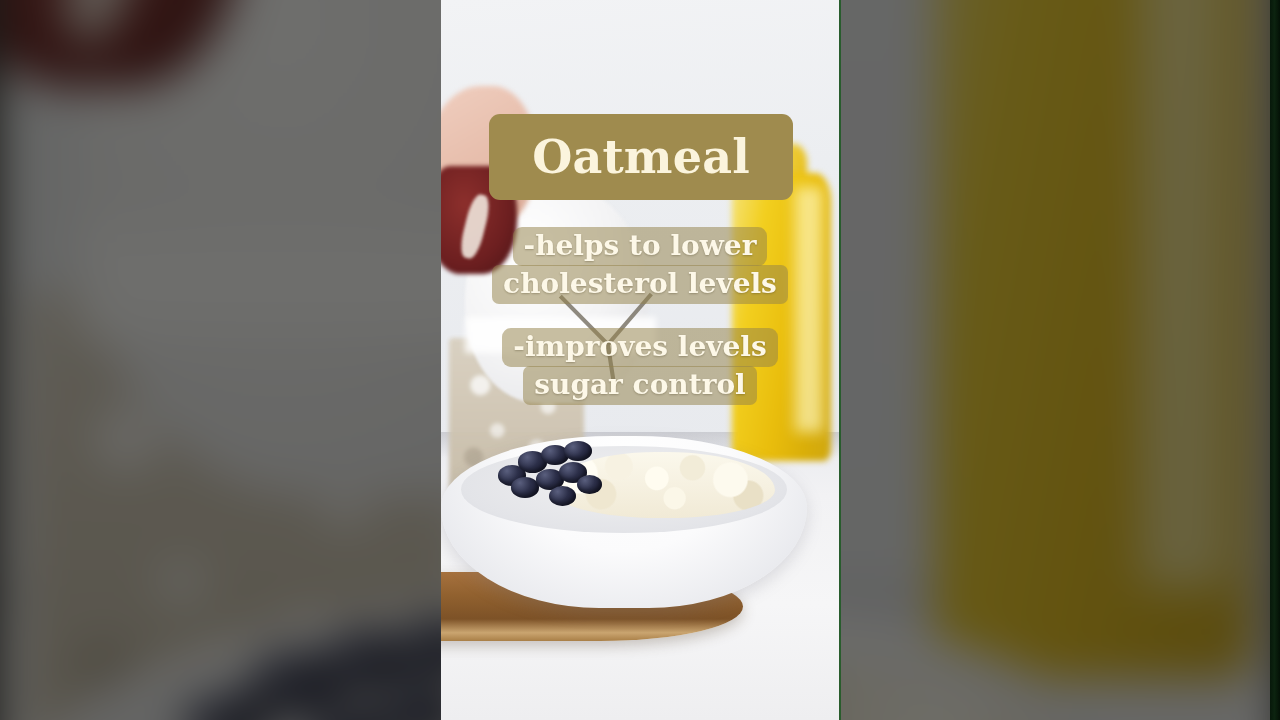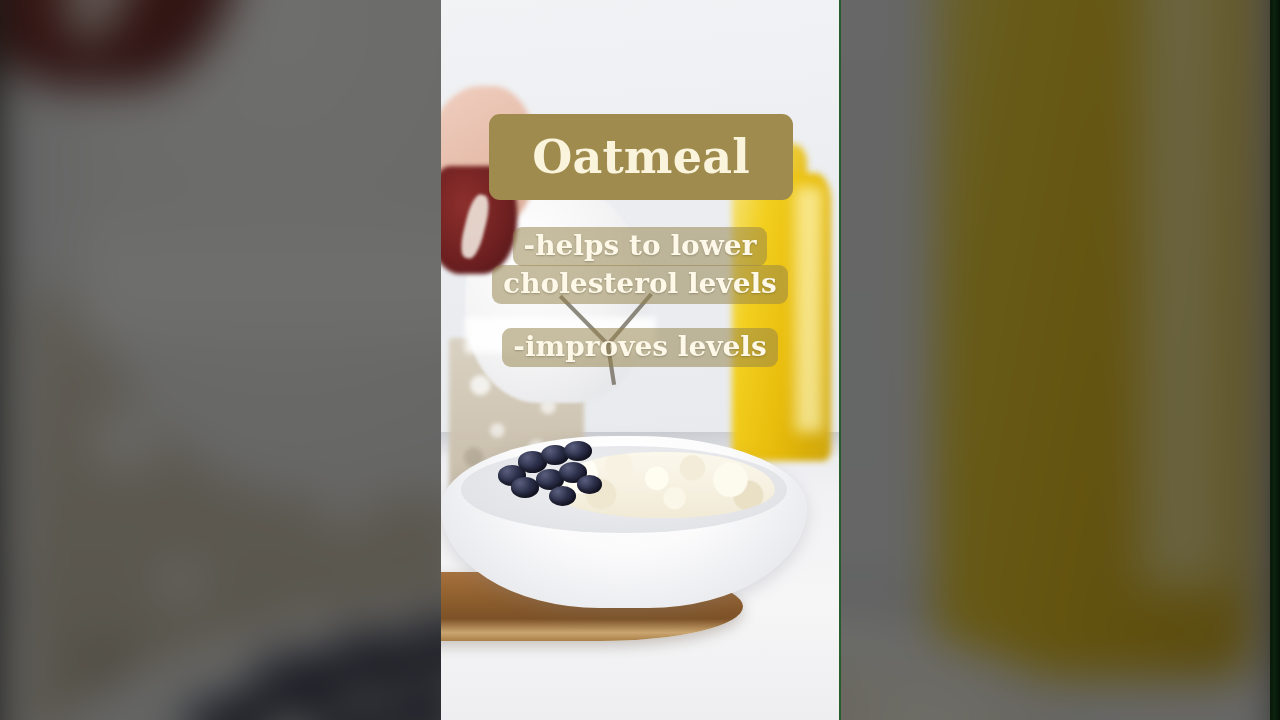--- a/index.html
+++ b/index.html
@@ -243,21 +243,21 @@
     font-weight:700;
     font-size:28px;
     line-height:1.22;
     color:#fdf8e8;
     background:rgba(148,131,74,0.52);
     border-radius:9px;
     padding:2px 11px 3px 11px;
     white-space:nowrap;
     text-shadow:0 1px 2px rgba(60,50,20,.30);
   }
-  .cap-line + .cap-line{ margin-top:-1px; }
+  .cap-line + .cap-line{ margin-top:-1px;border-radius:7px; }
 </style>
 </head>
 <body>
 
 <div class="stage">
 
   <div class="backdrop">
     <div class="backdrop-scene">
 
       <div class="scene">
@@ -336,20 +336,21 @@
         <span class="title-text">Oatmeal</span>
       </div>
 
       <div class="caption-block b1">
         <span class="cap-line">-helps to lower</span>
         <span class="cap-line">cholesterol levels</span>
       </div>
 
       <div class="caption-block b2">
         <span class="cap-line">-improves levels</span>
+        <span class="cap-line">sugar control</span>
       </div>
 
     </div>
   </div>
 
   <div class="edge-seam"></div>
   <div class="edge-right"></div>
 
 </div>
 

